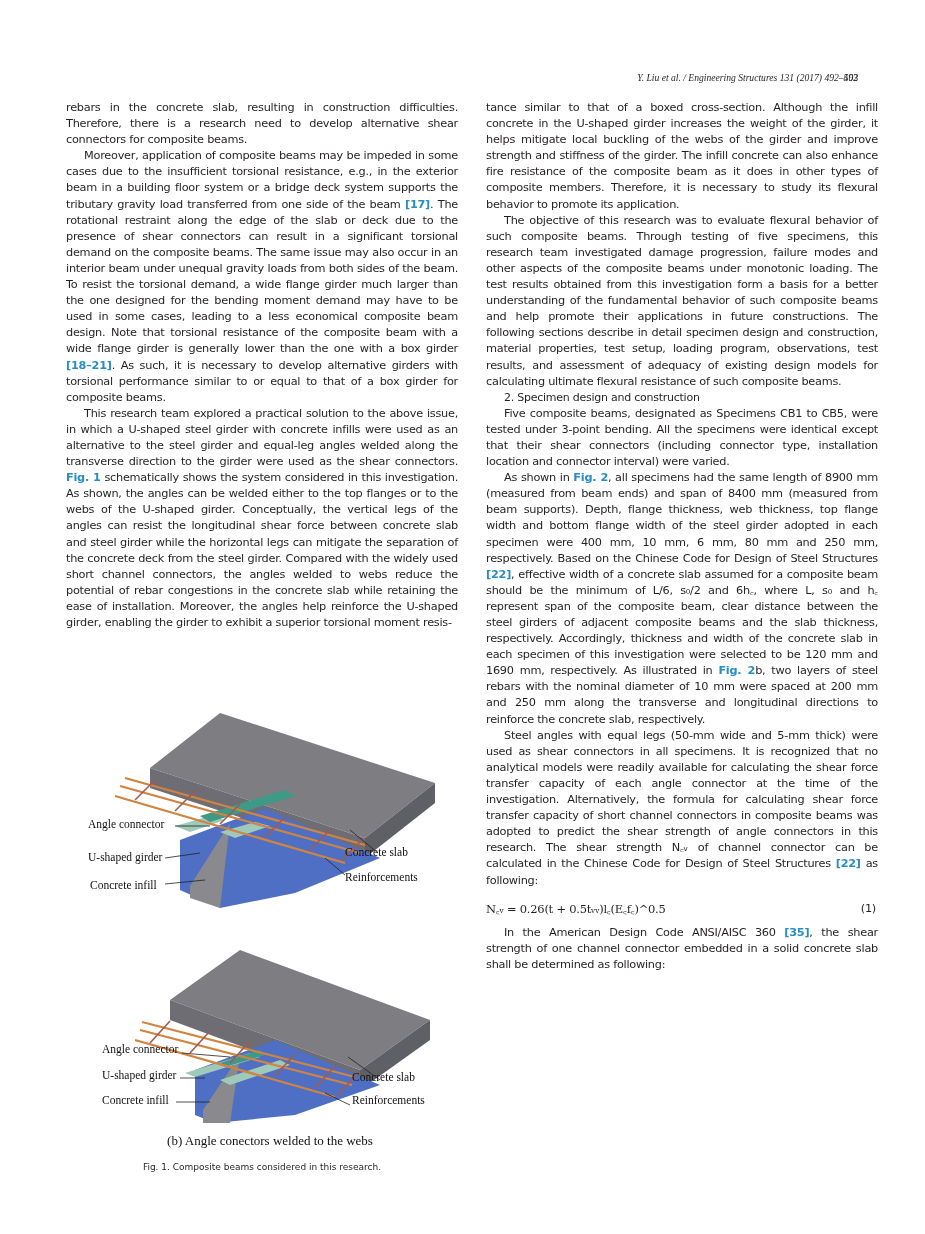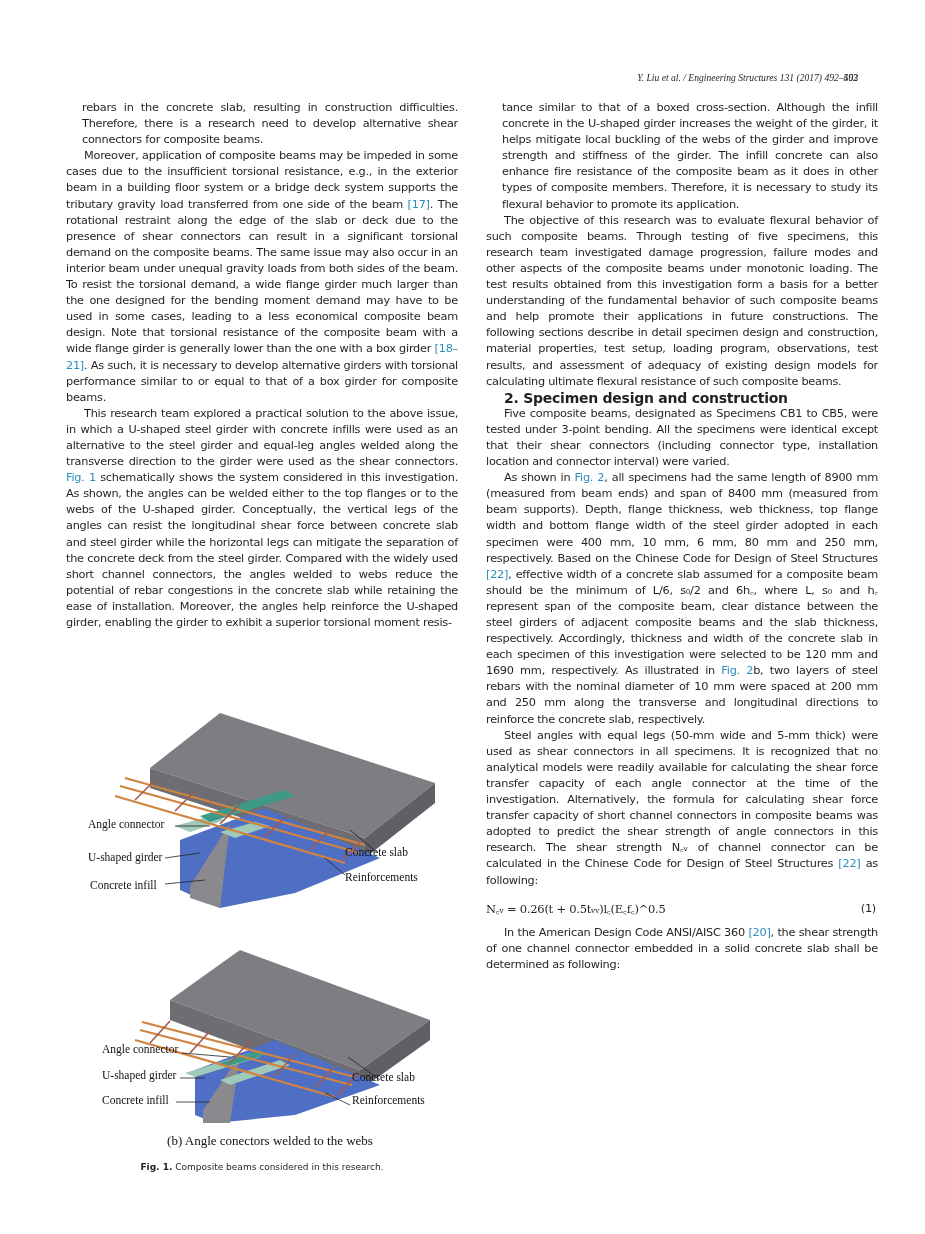--- a/index.html
+++ b/index.html
@@ -7,35 +7,35 @@
          font-family: "DejaVu Serif", serif; color: #231f20; }
   .header { position: absolute; top: 72px; left: 66px; width: 792px; height: 14px;
             font-size: 9.6px; font-style: italic; font-family: "Liberation Serif", serif; }
   .header .running { position: absolute; left: 0; right: 0; text-align: right; }
   .header .pageno { position: absolute; right: 0; font-style: normal; }
   .col { position: absolute; top: 100px; width: 392px; font-family: "DejaVu Sans", sans-serif;
          font-size: 11.3px; line-height: 16.1px; text-align: justify; letter-spacing: -0.25px; }
   .col-left { left: 66px; }
   .col-right { left: 486px; }
   .col p { margin: 0; text-indent: 18px; }
-  .col p.noindent { text-indent: 0; margin-left: 16px; }
-  .ref { color: #2a8dc0; }
-  .section-title { font-weight: bold; margin: 16px 0 20px 0; text-indent: 0; font-size: 14px; }
+  .col p.noindent { text-indent: 0; }
+  .ref { color: #2a8dc0; font-weight: bold; }
+  .section-title { font-weight: normal; margin: 16px 0 20px 0; text-indent: 0; font-size: 11px; }
   .eq { display: flex; justify-content: space-between; margin: 12px 0 8px 0; font-style: normal; }
   .eq .math { font-family: "DejaVu Serif", serif; font-size: 11.5px; }
   .eq .num { padding-right: 2px; }
   .figure { position: absolute; left: 80px; width: 380px; }
   .fig-a { top: 708px; height: 225px; }
   .fig-b { top: 945px; height: 208px; }
   .figlabel { position: absolute; font-family: "Liberation Serif", serif; font-size: 11.5px; color: #111; white-space: nowrap; }
   .subcap { position: absolute; left: 0; width: 380px; text-align: center; font-family: "Liberation Serif", serif;
             font-size: 13px; color: #111; }
   .figcaption { position: absolute; top: 1162px; left: 66px; width: 392px; text-align: center;
                 font-family: "DejaVu Sans", sans-serif; font-size: 9px; }
-  .figcaption b { font-weight: bold; margin-top: 44px; }
+  .figcaption b { font-weight: normal; margin-top: 44px; }
 </style>
 </head>
 <body>
 
 <div class="header">
   <span class="running">Y. Liu et al. / Engineering Structures 131 (2017) 492–502</span>
   <span class="pageno">493</span>
 </div>
 
 <div class="col col-left">
@@ -135,14 +135,14 @@
   <p class="noindent">tance similar to that of a boxed cross-section. Although the infill concrete in the U-shaped girder increases the weight of the girder, it helps mitigate local buckling of the webs of the girder and improve strength and stiffness of the girder. The infill concrete can also enhance fire resistance of the composite beam as it does in other types of composite members. Therefore, it is necessary to study its flexural behavior to promote its application.</p>
   <p>The objective of this research was to evaluate flexural behavior of such composite beams. Through testing of five specimens, this research team investigated damage progression, failure modes and other aspects of the composite beams under monotonic loading. The test results obtained from this investigation form a basis for a better understanding of the fundamental behavior of such composite beams and help promote their applications in future constructions. The following sections describe in detail specimen design and construction, material properties, test setup, loading program, observations, test results, and assessment of adequacy of existing design models for calculating ultimate flexural resistance of such composite beams.</p>
   <p class="section-title">2. Specimen design and construction</p>
   <p>Five composite beams, designated as Specimens CB1 to CB5, were tested under 3-point bending. All the specimens were identical except that their shear connectors (including connector type, installation location and connector interval) were varied.</p>
   <p><span>As shown in </span><a class="ref">Fig. 2</a><span>, all specimens had the same length of 8900 mm (measured from beam ends) and span of 8400 mm (measured from beam supports). Depth, flange thickness, web thickness, top flange width and bottom flange width of the steel girder adopted in each specimen were 400 mm, 10 mm, 6 mm, 80 mm and 250 mm, respectively. Based on the Chinese Code for Design of Steel Structures </span><a class="ref">[22]</a><span>, effective width of a concrete slab assumed for a composite beam should be the minimum of L/6, s₀/2 and 6h꜀, where L, s₀ and h꜀ represent span of the composite beam, clear distance between the steel girders of adjacent composite beams and the slab thickness, respectively. Accordingly, thickness and width of the concrete slab in each specimen of this investigation were selected to be 120 mm and 1690 mm, respectively. As illustrated in </span><a class="ref">Fig. 2</a><span>b, two layers of steel rebars with the nominal diameter of 10 mm were spaced at 200 mm and 250 mm along the transverse and longitudinal directions to reinforce the concrete slab, respectively.</span></p>
   <p><span>Steel angles with equal legs (50-mm wide and 5-mm thick) were used as shear connectors in all specimens. It is recognized that no analytical models were readily available for calculating the shear force transfer capacity of each angle connector at the time of the investigation. Alternatively, the formula for calculating shear force transfer capacity of short channel connectors in composite beams was adopted to predict the shear strength of angle connectors in this research. The shear strength N꜀ᵥ of channel connector can be calculated in the Chinese Code for Design of Steel Structures </span><a class="ref">[22]</a><span> as following:</span></p>
   <div class="eq">
     <span class="math">N꜀ᵥ = 0.26(t + 0.5tᵥᵥ)l꜀(E꜀f꜀)^0.5</span>
     <span class="num">(1)</span>
   </div>
-  <p><span>In the American Design Code ANSI/AISC 360 </span><a class="ref">[20]</a><span>, the shear strength of one channel connector embedded in a solid concrete slab shall be determined as following:</span></p>
+  <p><span>In the American Design Code ANSI/AISC 360 </span><a class="ref">[35]</a><span>, the shear strength of one channel connector embedded in a solid concrete slab shall be determined as following:</span></p>
 </div>
 
 </body></html>

